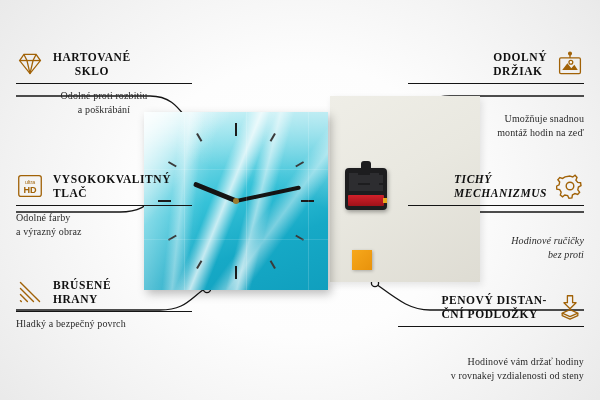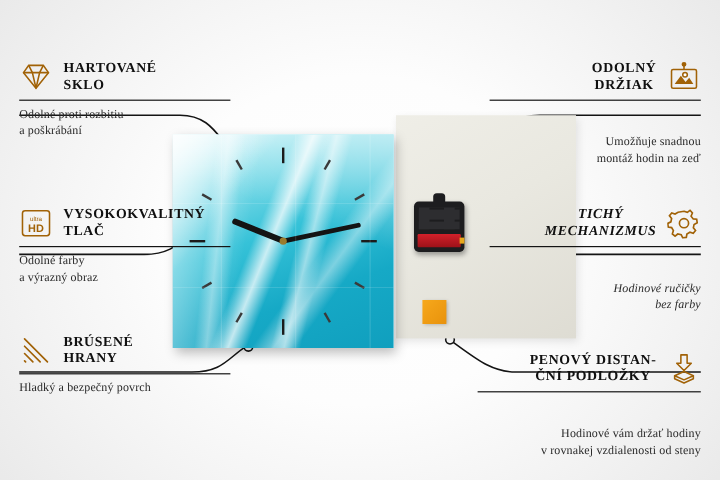--- a/index.html
+++ b/index.html
@@ -72,28 +72,28 @@
                  linear-gradient(90deg,#303033 0 9px,transparent 9px 12px) 0 0/21px 8px,
                  linear-gradient(0deg,#303033 0 8px,transparent 8px 10px) 0 0/100% 10px; opacity:.85; }
   .pad { position:absolute; left:222px; top:152px; width:20px; height:20px;
          background:linear-gradient(135deg,#f7a81b,#e8920c); box-shadow:1px 1px 3px rgba(0,0,0,.25); }
 
   
   .feat { position:absolute; width:176px; }
   .feat .head { display:flex; align-items:center; gap:9px; }
   .feat.right .head { flex-direction:row-reverse; }
   .feat .title { font-size:11.5px; font-weight:700; letter-spacing:.55px; color:#101010; line-height:1.22; text-transform:uppercase; }
-  .feat.right .title { text-align:center; }
+  .feat.right .title { text-align:left; }
   .feat .rule { height:1.4px; background:#141414; margin:5px 0 5px; }
   .feat .sub { font-size:10px; color:#2a2a2a; line-height:1.38; letter-spacing:.12px; }
   .feat.right .sub { text-align:right;margin-top:28px; }
   .ico { flex:0 0 auto; width:28px; height:26px; color:#a16207; }
   .ico svg { width:100%; height:100%; display:block; }
 
-  .f1 { left:16px; top:50px; }
+  .f1 { left:16px; top:50px;text-align:center; }
   .f2 { left:16px; top:172px; }
   .f3 { left:16px; top:278px; }
   .r1 { left:408px; top:50px; }
   .r2 { left:408px; top:172px;font-style:italic; }
   .r3 { left:398px; top:293px; width:186px;font-family:Liberation Serif, serif; }
 </style>
 </head>
 <body>
 
 <div id="stage">
@@ -277,21 +277,21 @@
           </svg>
       </span>
       <span class="title">
         <span>TICHÝ</span><br>
         <span>MECHANIZMUS</span>
       </span>
     </div>
     <div class="rule"></div>
     <div class="sub">
       <span>Hodinové ručičky</span><br>
-      <span>bez farby</span>
+      <span>bez proti</span>
     </div>
   </div>
 
   <div class="feat right r3">
     <div class="head">
       <span class="ico">
         <svg viewBox="0 0 32 30">
             <g fill="none" stroke="currentColor" stroke-width="1.5" stroke-linejoin="round">
           <path d="M13 2 h6 v8 h4 l-7 7 -7-7 h4 z"></path>
           <path d="M16 18 l9 4 -9 4 -9-4 z"></path>

